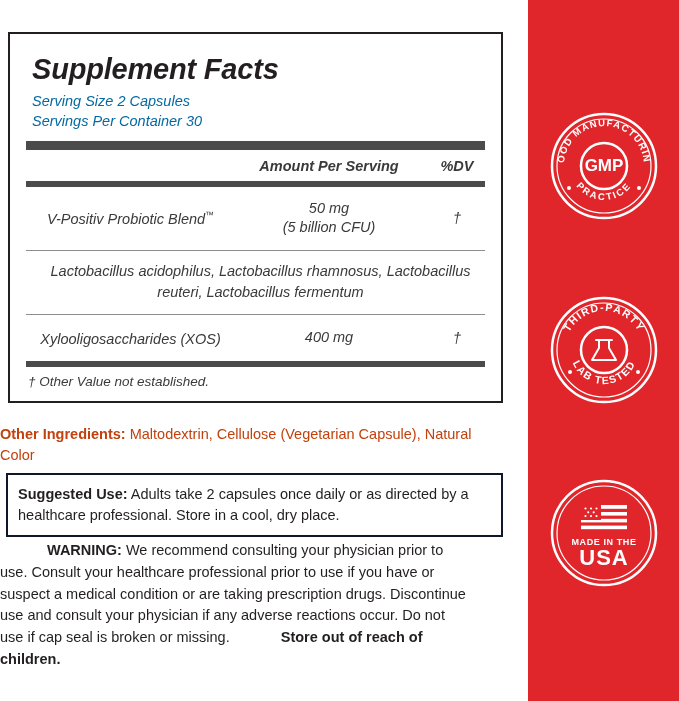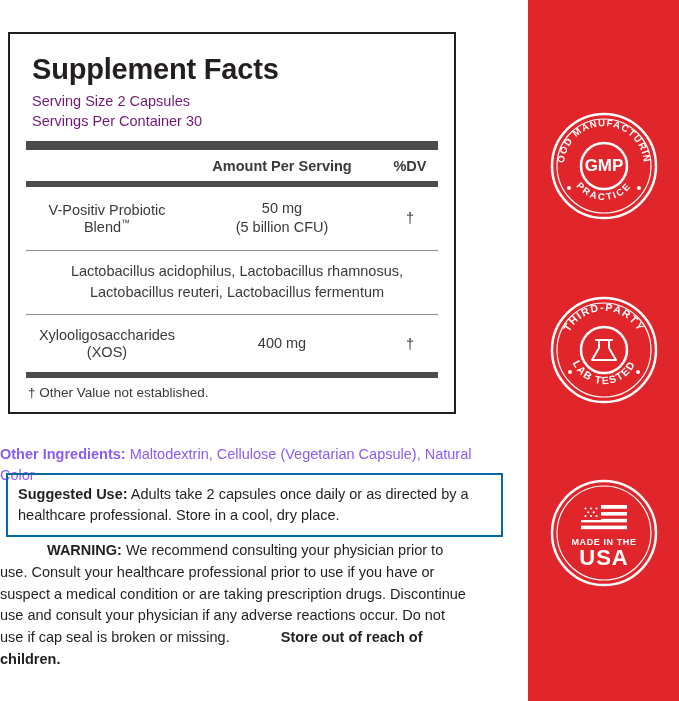--- a/index.html
+++ b/index.html
@@ -26,37 +26,38 @@
     width: 528px;
     height: 701px;
     position: relative;
     box-sizing: border-box;
     padding: 26px 0 0 0;
   }
   .facts-box {
     position: absolute;
     left: 8px;
     top: 32px;
-    width: 448px;
+    width: 495px;
     box-sizing: border-box;
     border: 2px solid #231f20;
     background: #fff;
     padding: 20px 16px 10px 16px;
+    font-style: italic;
   }
   .facts-title {
     font-size: 29px;
     font-weight: bold;
     letter-spacing: -0.2px;
     color: #231f20;
     margin: 0 0 8px 6px;
     line-height: 1.05;
   }
   .serving-line {
     font-size: 14.5px;
-    color: #701a75;
+    color: #0369a1;
     margin-left: 6px;
     line-height: 1.35;
   }
   .rule-thick {
     height: 9px;
     background: #4b4b4b;
     margin: 9px 0 0 0;
   }
   .rule-med {
     height: 6px;
@@ -115,34 +116,34 @@
     text-align: center;
   }
   .footnote {
     font-size: 13.5px;
     color: #3a3a3a;
     padding: 7px 0 2px 2px;
   }
   .other-ing {
     position: absolute;
     left: 0px;
-    top: 444px;
+    top: 424px;
     width: 510px;
     font-size: 14.5px;
-    color: #8b5cf6;
+    color: #c2410c;
     line-height: 1.45;
   }
   .other-ing b { font-weight: bold; }
   .use-box {
     position: absolute;
     left: 6px;
     top: 473px;
     width: 497px;
     box-sizing: border-box;
-    border: 2px solid #0369a1;
+    border: 2px solid #0f172a;
     padding: 9px 10px 9px 10px;
     font-size: 14.5px;
     color: #231f20;
     line-height: 1.45;
   }
   .use-box b { font-weight: bold; }
   .warning {
     position: absolute;
     left: 0px;
     top: 540px;

